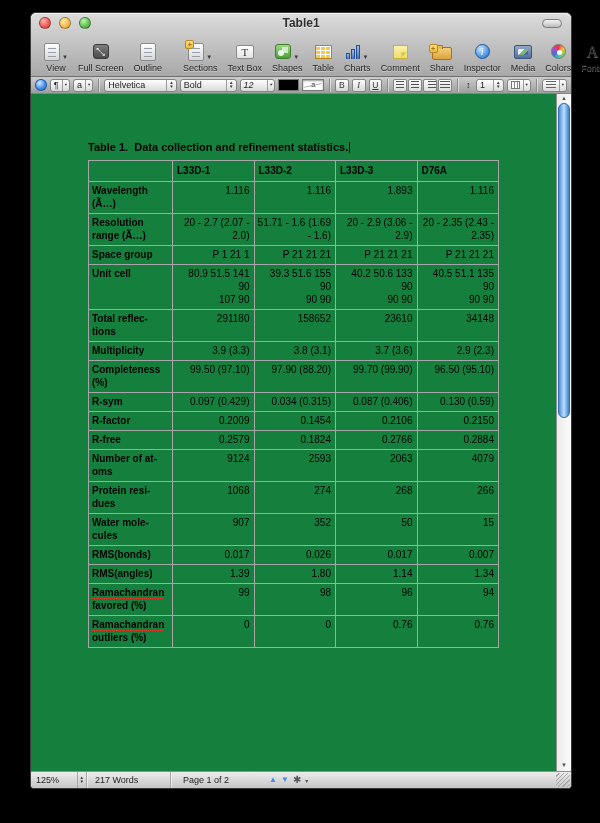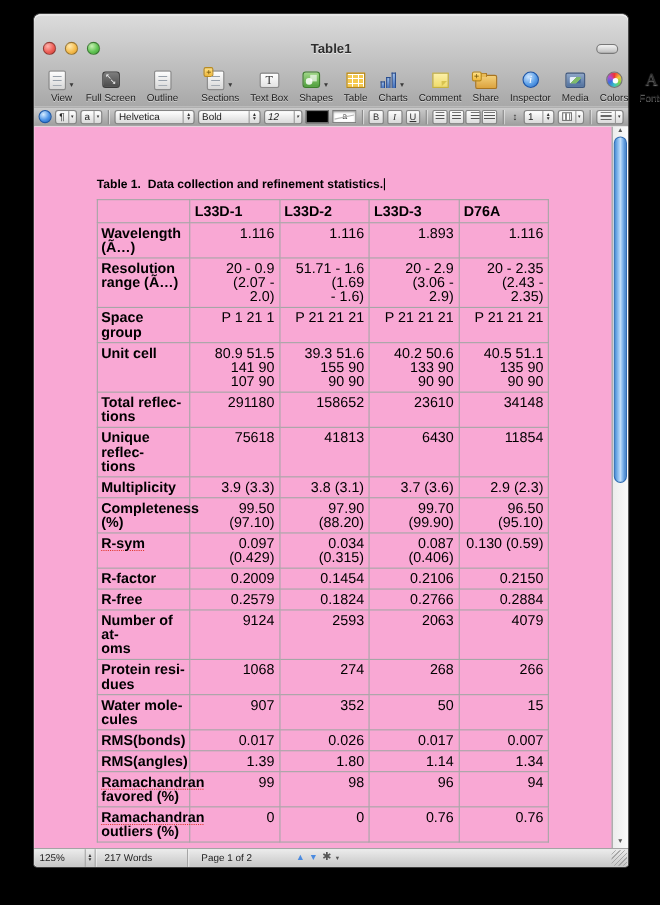--- a/index.html
+++ b/index.html
@@ -4,21 +4,21 @@
 <style>
   * { margin:0; padding:0; box-sizing:border-box; }
   html,body { width:600px; height:823px; background:#000; font-family:"Liberation Sans",sans-serif; overflow:hidden; }
   .window { position:absolute; left:30px; top:12px; width:542px; height:777px;
             border-radius:6px 6px 4px 4px; background:#fff; display:flex; flex-direction:column;
             box-shadow:0 10px 30px rgba(0,0,0,.7); border:1px solid #3c3c3c; }
 
   
   .chrome-top { background:linear-gradient(#dcdcdc,#a8a8a8); border-radius:6px 6px 0 0;
                 border-bottom:1px solid #6f6f6f; box-shadow:inset 0 1px 0 #f2f2f2; }
-  .titlebar { height:20px; position:relative; display:flex; align-items:center; justify-content:center;margin-top:21px; }
+  .titlebar { height:20px; position:relative; display:flex; align-items:center; justify-content:center; }
   .traffic { position:absolute; left:8px; top:4px; display:flex; gap:8px; }
   .light { width:12px; height:12px; border-radius:50%; border:1px solid rgba(0,0,0,.35); }
   .light.red    { background:radial-gradient(circle at 35% 30%, #ffb3ad, #ee6058 55%, #c93b33); }
   .light.yellow { background:radial-gradient(circle at 35% 30%, #ffe9b0, #f6be4f 55%, #d9972a); }
   .light.green  { background:radial-gradient(circle at 35% 30%, #c7f0b2, #61c454 55%, #3f9b35); }
   .wtitle { font-size:12px; font-weight:bold; color:#2e2e2e; text-shadow:0 1px 0 rgba(255,255,255,.6); }
   .pill { position:absolute; right:9px; top:6px; width:20px; height:9px; border-radius:5px;
           border:1px solid #787878; background:linear-gradient(#f4f4f4,#bdbdbd); }
 
   .toolbar { height:43px; display:flex; align-items:flex-end; padding:0 8px 3px 8px; }
@@ -91,26 +91,26 @@
   .algroup { display:flex; gap:1px; }
   .al { width:14px; height:13px; background:linear-gradient(#fdfdfd,#dcdcdc); border:1px solid #848484;
         border-radius:2px; display:flex; align-items:center; }
   .al i { display:block; height:8px; background:repeating-linear-gradient(#555 0 1px, transparent 1px 2.8px); }
   .al.l i { width:8px; margin-left:2px; } .al.c i { width:8px; margin:0 auto; }
   .al.r i { width:8px; margin-left:4px; } .al.j i { width:10px; margin:0 auto; }
   .lsicon { font-size:9px; color:#222; width:10px; text-align:center; }
 
   
   .docarea { flex:1; display:flex; background:#fff; position:relative; overflow:hidden; }
-  .page { flex:1; position:relative; background:#f9a8d4; }
+  .page { flex:1; position:relative; background:#15803d; }
   .content { position:absolute; left:57px; top:47px; width:412px; }
   .doc-title { font-size:11px; font-weight:bold; color:#000; white-space:pre; margin-bottom:7px; }
   .caret { display:inline-block; width:1px; height:11px; background:#000; vertical-align:-2px; margin-left:1px; }
 
-  table.stats { border-collapse:collapse; table-layout:fixed; width:410px; font-size:13px; }
+  table.stats { border-collapse:collapse; table-layout:fixed; width:410px; font-size:10px; }
   table.stats col.c0 { width:84px; } table.stats col.cv { width:81.5px; }
   table.stats th, table.stats td { border:1px solid #a6a6a6; vertical-align:top; line-height:13px;
                                    padding:2px 4px 3px 3px; }
   table.stats th { text-align:left; font-weight:bold; padding:3px 3px 4px 4px; }
   td.lbl { font-weight:bold; white-space:pre-line; padding-right:1px; }
   td.val { text-align:right; white-space:pre-line; }
   .misspell { text-decoration:underline dotted #e0362c; text-decoration-thickness:1px; text-underline-offset:2px; }
 
   
   .vscroll { width:15px; border-left:1px solid #8f8f8f; background:linear-gradient(90deg,#ececec,#fbfbfb); position:relative; }
@@ -353,21 +353,21 @@
                 <td class="lbl">Wavelength
 (Ã…)</td>
                 <td class="val">1.116</td>
                 <td class="val">1.116</td>
                 <td class="val">1.893</td>
                 <td class="val">1.116</td>
               </tr>
               <tr>
                 <td class="lbl">Resolution
 range (Ã…)</td>
-                <td class="val">20  - 0.9 (2.07 -
+                <td class="val">20  - 2.7 (2.07 -
 2.0)</td>
                 <td class="val">51.71  - 1.6 (1.69
 - 1.6)</td>
                 <td class="val">20  - 2.9 (3.06 -
 2.9)</td>
                 <td class="val">20  - 2.35 (2.43 -
 2.35)</td>
               </tr>
               <tr>
                 <td class="lbl">Space group</td>
@@ -387,28 +387,20 @@
                 <td class="val">40.5 51.1 135 90
 90 90</td>
               </tr>
               <tr>
                 <td class="lbl">Total reflec-
 tions</td>
                 <td class="val">291180</td>
                 <td class="val">158652</td>
                 <td class="val">23610</td>
                 <td class="val">34148</td>
-              </tr>
-              <tr>
-                <td class="lbl">Unique reflec-
-tions</td>
-                <td class="val">75618</td>
-                <td class="val">41813</td>
-                <td class="val">6430</td>
-                <td class="val">11854</td>
               </tr>
               <tr>
                 <td class="lbl">Multiplicity</td>
                 <td class="val">3.9 (3.3)</td>
                 <td class="val">3.8 (3.1)</td>
                 <td class="val">3.7 (3.6)</td>
                 <td class="val">2.9 (2.3)</td>
               </tr>
               <tr>
                 <td class="lbl">Completeness

